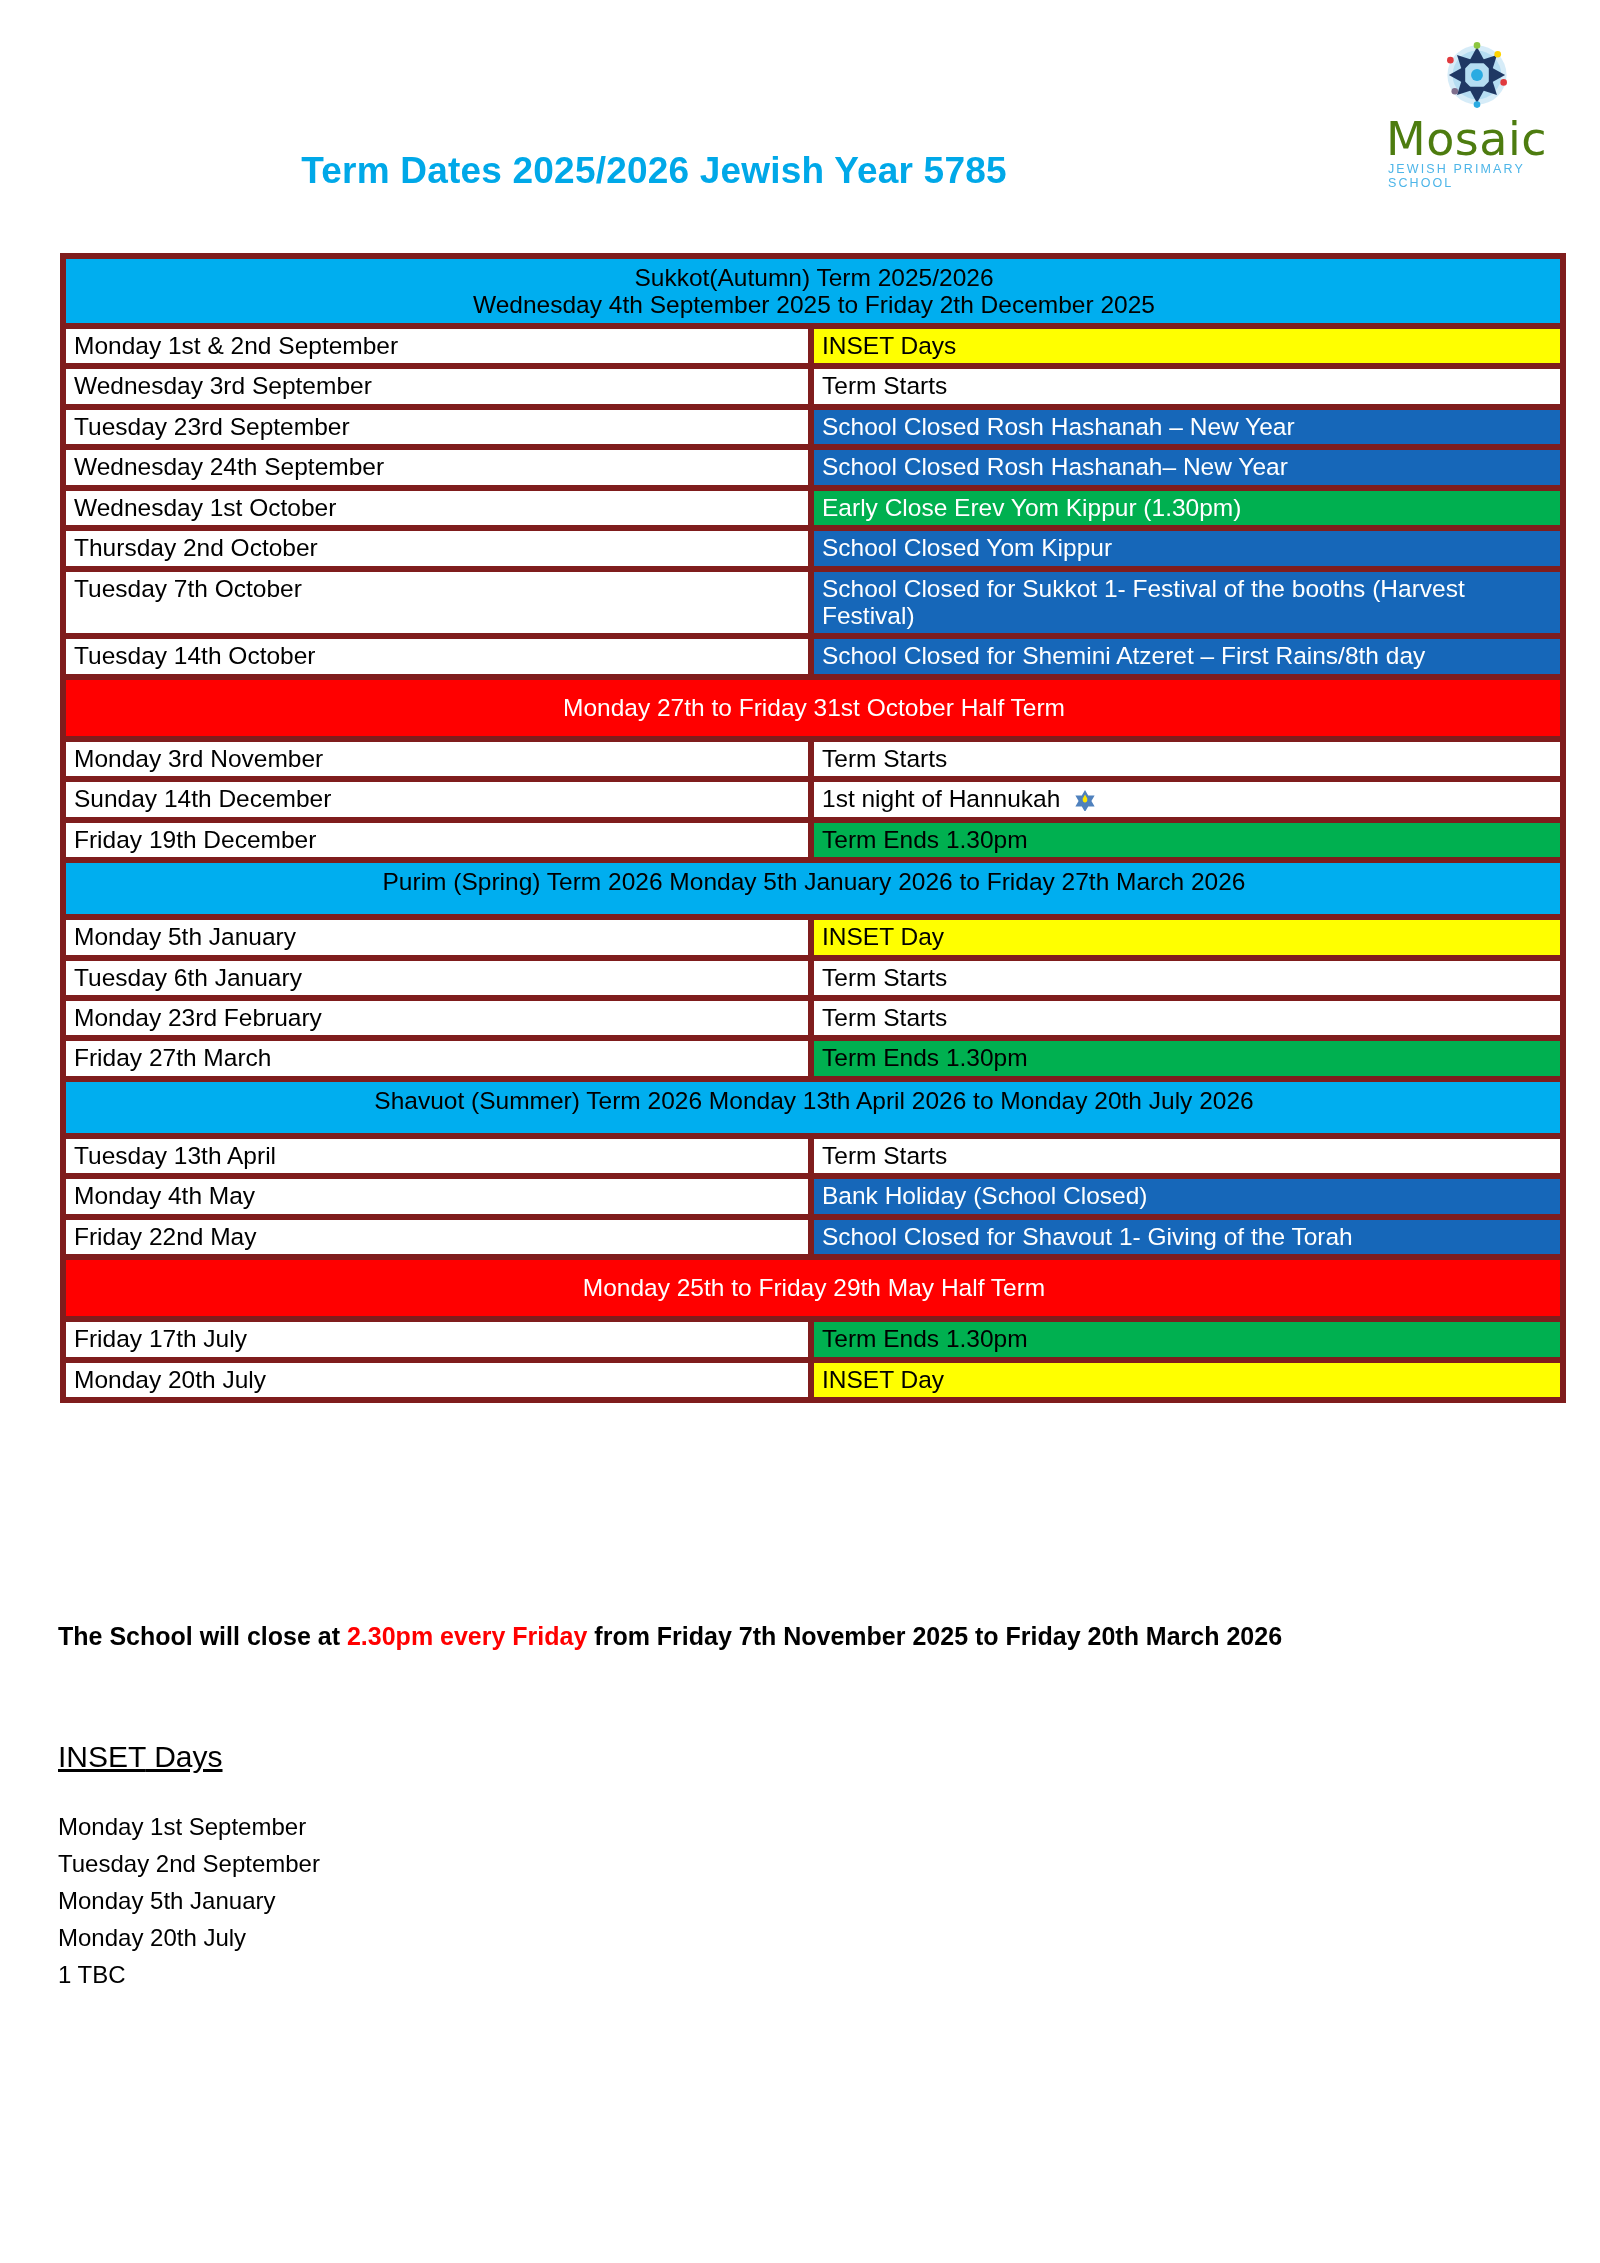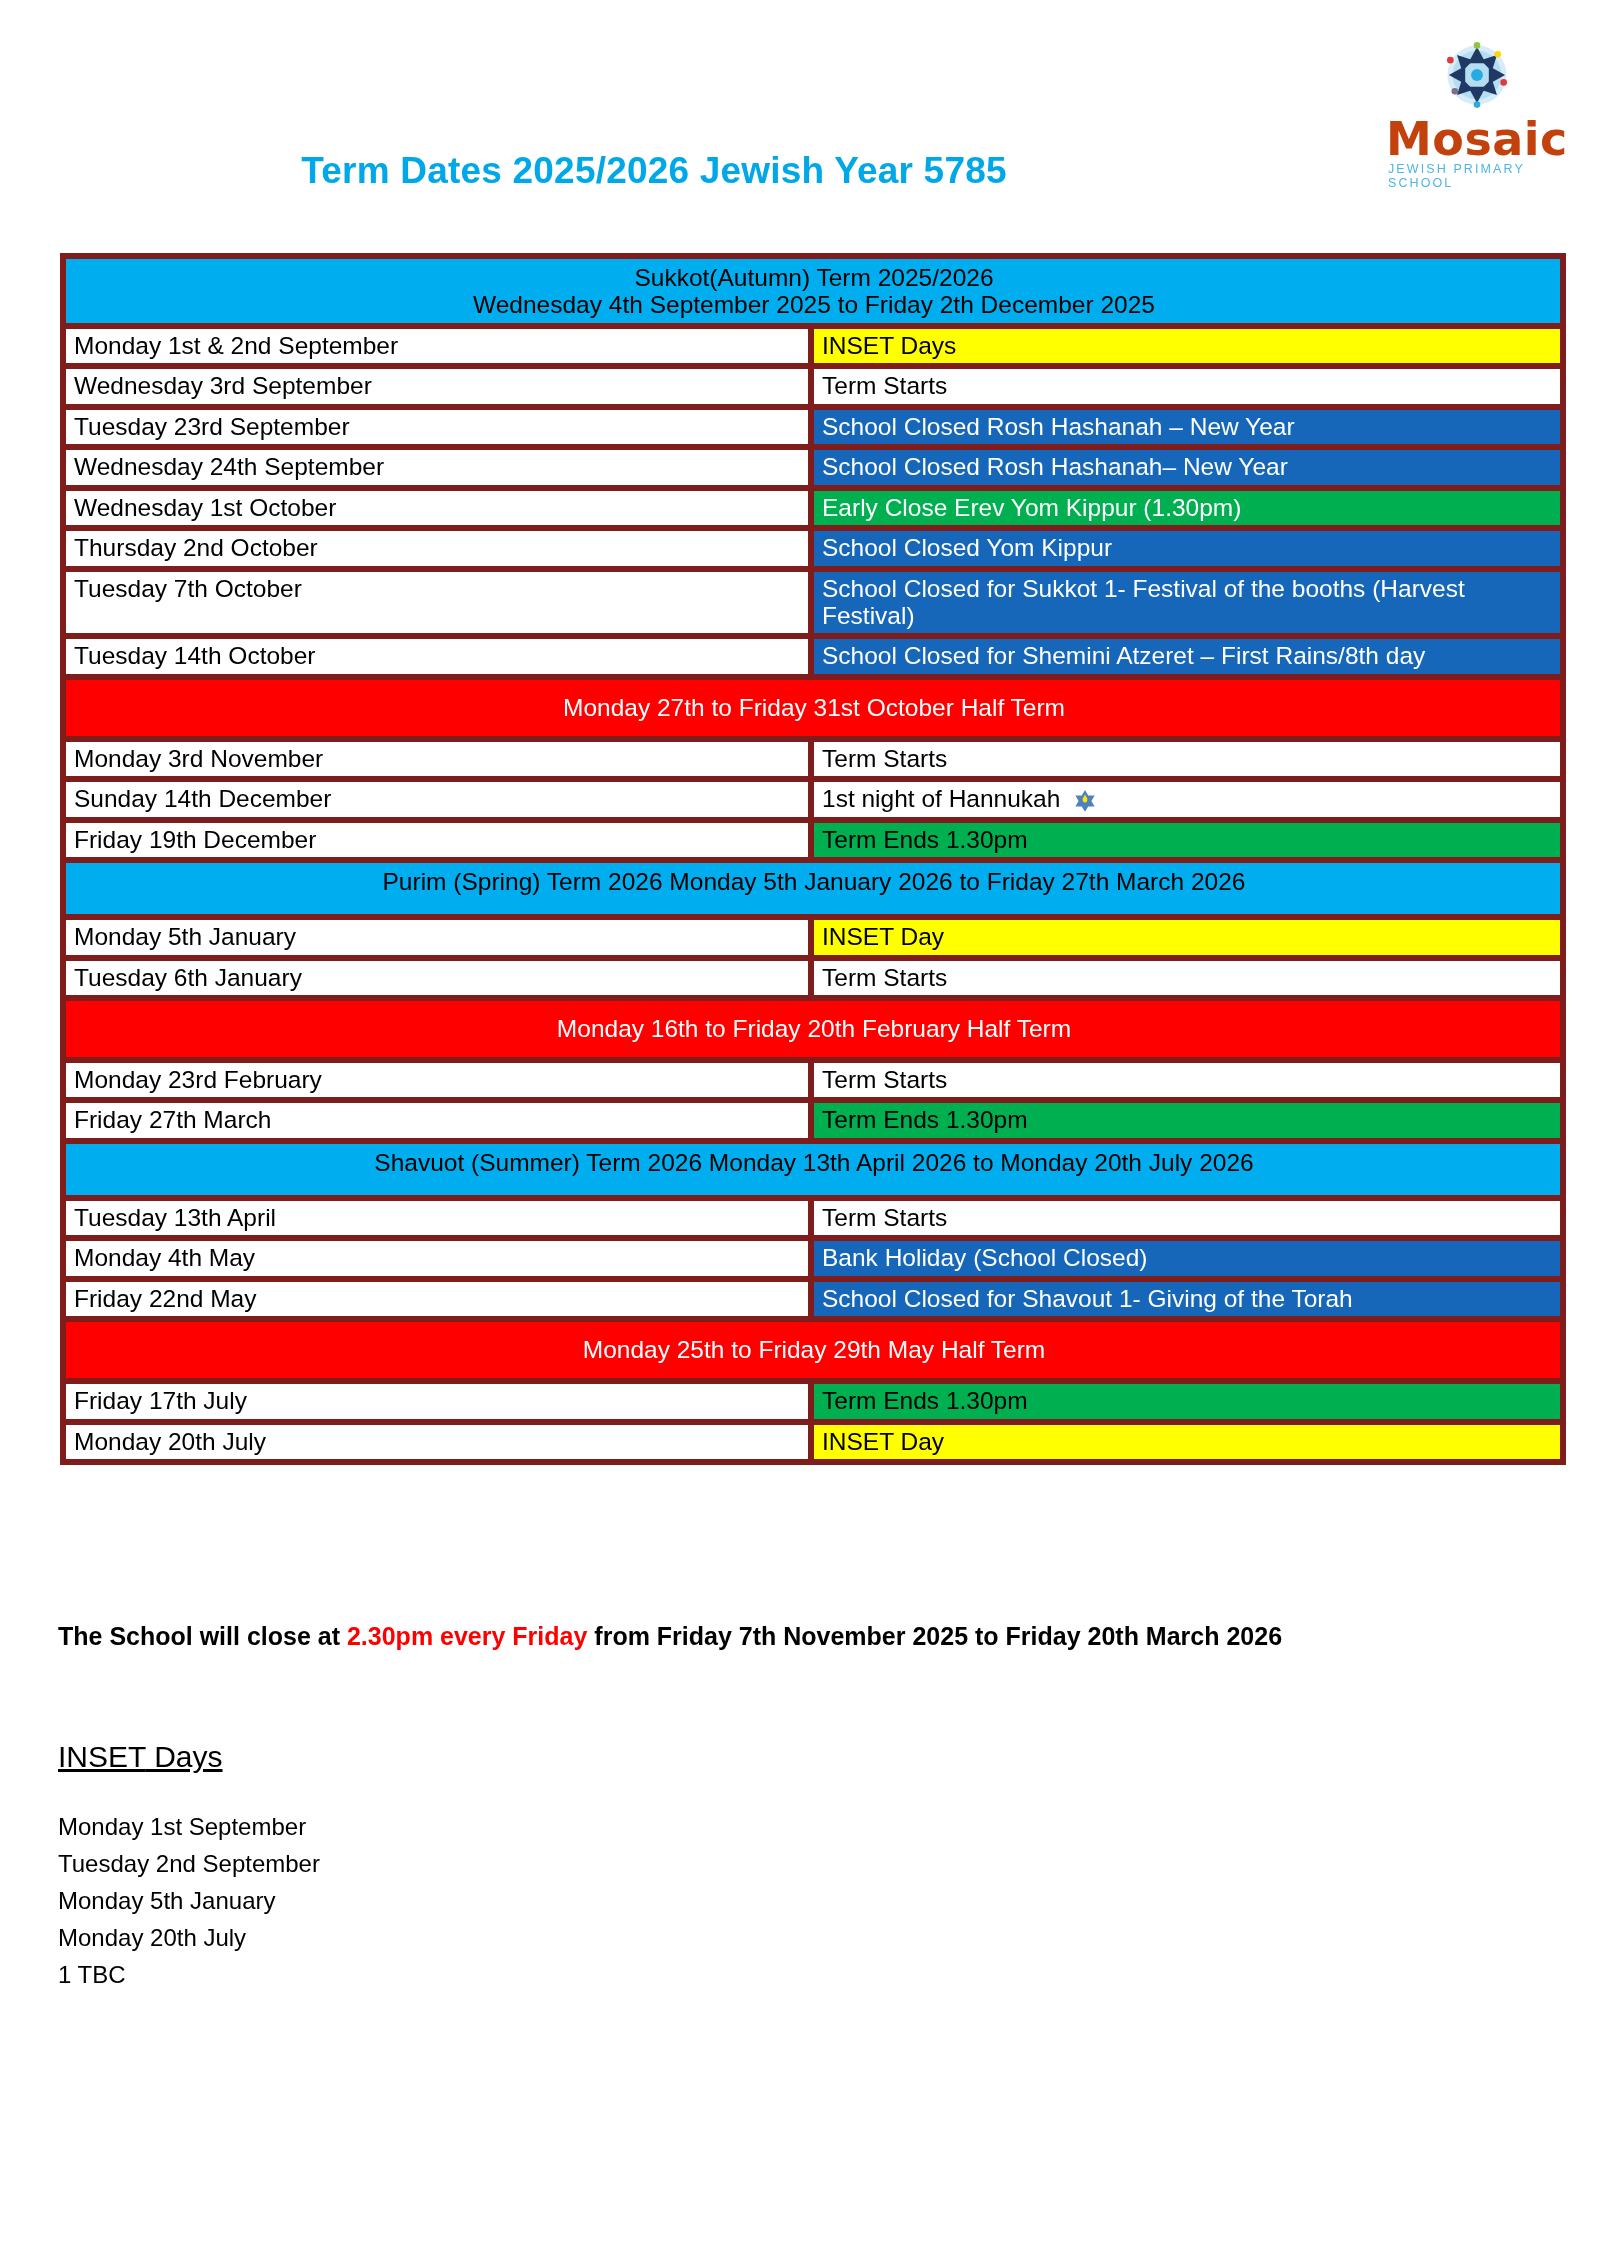--- a/index.html
+++ b/index.html
@@ -21,22 +21,22 @@
     right: 28px;
     width: 190px;
     text-align: center;
   }
   .logo-mark { width: 74px; height: 74px; margin: 0 auto 2px auto; display: block; }
   .logo-word {
     font-family: "DejaVu Sans", sans-serif;
     font-size: 46px;
     line-height: 50px;
     letter-spacing: 0.5px;
-    color: #c2410c;
-    font-weight: 700;
+    color: #4d7c0f;
+    font-weight: 400;
     text-align: left;
     padding-left: 4px;
   }
   .logo-sub {
     font-family: "Liberation Sans", sans-serif;
     font-size: 12.5px;
     letter-spacing: 2.1px;
     color: #4db5e8;
     text-align: left;
     padding-left: 6px;
@@ -241,23 +241,20 @@
       </tr>
       <tr>
         <td class="fill-white">Monday 5th January</td>
         <td class="fill-yellow">INSET Day</td>
       </tr>
       <tr>
         <td class="fill-white">Tuesday 6th January</td>
         <td class="fill-white">Term Starts</td>
       </tr>
       <tr>
-        <td colspan="2" class="halfterm">Monday 16th to Friday 20th February Half Term</td>
-      </tr>
-      <tr>
         <td class="fill-white">Monday 23rd February</td>
         <td class="fill-white">Term Starts</td>
       </tr>
       <tr>
         <td class="fill-white">Friday 27th March</td>
         <td class="fill-green">Term Ends 1.30pm</td>
       </tr>
       <tr>
         <td colspan="2" class="banner tall">Shavuot (Summer) Term 2026 Monday 13th April 2026 to Monday 20th July 2026</td>
       </tr>

